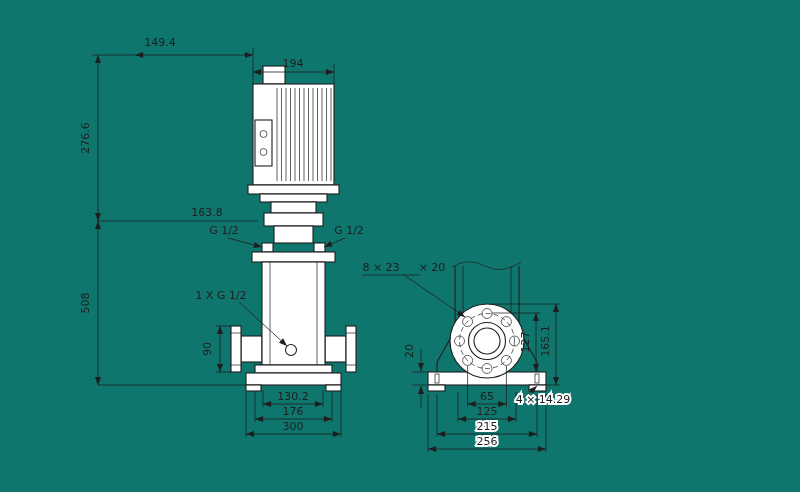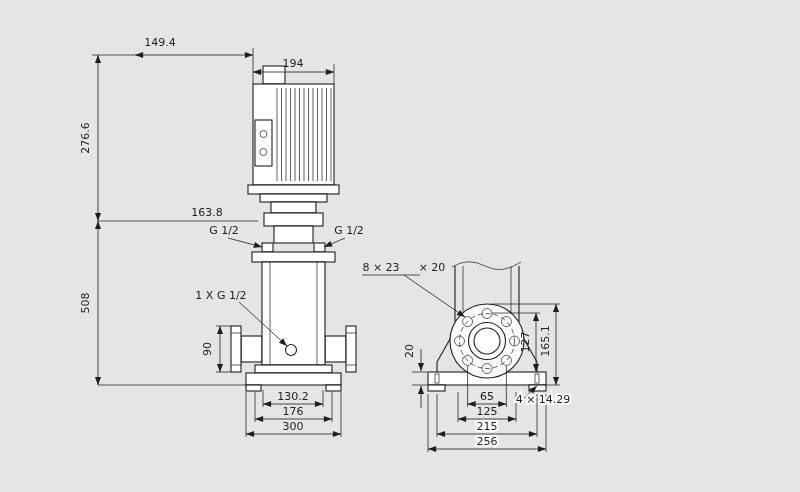--- a/index.html
+++ b/index.html
@@ -1,17 +1,17 @@
 <!DOCTYPE html>
 <html><head>
 <meta charset="utf-8">
 <style>
   html,body { margin:0; padding:0; background:#fff; }
   .canvas {
-    position:relative; width:800px; height:492px; background:#e5e5e5;
+    position:relative; width:800px; height:492px; background:#0f766e;
     font-family:"DejaVu Sans","Liberation Sans",sans-serif;
   }
   svg text {
     font-family:"DejaVu Sans","Liberation Sans",sans-serif;
     font-size:11px; fill:#1e1e1e; text-anchor:middle;
   }
   .ol   { fill:#ffffff; stroke:#1e1e1e; stroke-width:1.1; }
   .ln   { fill:none; stroke:#1e1e1e; stroke-width:1.1; }
   .thin { fill:none; stroke:#1e1e1e; stroke-width:0.7; }
   .dash { fill:none; stroke:#1e1e1e; stroke-width:0.7; stroke-dasharray:5 3; }

